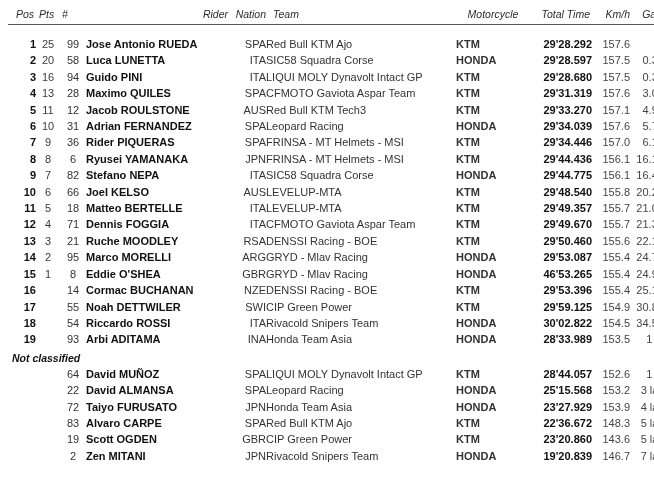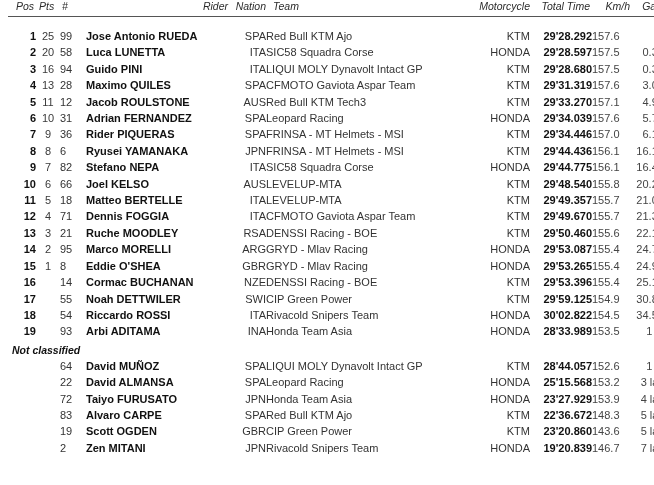--- a/index.html
+++ b/index.html
@@ -13,21 +13,21 @@
     overflow: hidden;
     font-family: "Liberation Sans", "DejaVu Sans", sans-serif;
     color: #1a1a1a;
     -webkit-font-smoothing: antialiased;
   }
 
   .results {
     position: relative;
     width: 654px;
     box-sizing: border-box;
-    padding: 0 8px;
+    padding: 8px 8px;
   }
 
   table.grid {
     width: 100%;
     border-collapse: collapse;
     table-layout: fixed;
   }
 
   
   col.c-pos    { width: 28px; }
@@ -54,21 +54,21 @@
   thead tr.head-row th {
     border-bottom: 1.3px solid #555;
   }
 
   th.h-pos   { text-align: left;  padding-left: 8px; }
   th.h-pts   { text-align: left;  padding-left: 3px;}
   th.h-num   { text-align: left;  padding-left: 2px;}
   th.h-rider { text-align: right;  padding-left: 6px;}
   th.h-nation{ text-align: right; }
   th.h-team  { text-align: left;  padding-left: 7px;}
-  th.h-bike  { text-align: right; }
+  th.h-bike  { }
   th.h-time  { text-align: right; padding-right: 2px;}
   th.h-speed { text-align: right; }
   th.h-gap   { text-align: right; padding-right: 8px;}
 
   
   tr.spacer td { height: 11px; padding: 0; border: none; }
 
   
   tbody tr.row td {
     font-size: 11px;
@@ -86,21 +86,21 @@
     padding-right: 2px;
     color: #111;
   }
   td.pts {
     text-align: center;
     font-size: 7.6px;
     color: #3a3a3a;
     padding-right: 2px;
   }
   td.num {
-    text-align: left;
+    text-align: center;
     font-size: 11px;
     color: #333;
     padding-right: 0;
   }
   td.rider {
     text-align: left;
     padding-left: 6px;
     font-weight: bold;
     font-size: 11px;
     color: #111;
@@ -113,33 +113,34 @@
     color: #333;
   }
   td.team {
     text-align: left;
     padding-left: 7px;
     font-size: 11px;
     color: #333;
     overflow: hidden;
   }
   td.bike {
-    text-align: right;
+    text-align: left;
     font-size: 11px;
     color: #333;
+    font-weight: bold;
   }
   td.time {
     text-align: right;
     font-weight: bold;
     font-size: 11px;
     color: #111;
     padding-right: 2px;
   }
   td.speed {
-    text-align: left;
+    text-align: right;
     font-size: 11px;
     color: #444;
   }
   td.gap {
     text-align: right;
     font-size: 11px;
     color: #444;
     padding-right: 8px;
   }
 
@@ -362,21 +363,21 @@
           <td class="gap">24.795</td>
         </tr>
         <tr class="row">
           <td class="pos">15</td>
           <td class="pts">1</td>
           <td class="num">8</td>
           <td class="rider">Eddie O'SHEA</td>
           <td class="nation">GBR</td>
           <td class="team">GRYD - Mlav Racing</td>
           <td class="bike">HONDA</td>
-          <td class="time">29'53.265</td>
+          <td class="time">46'53.265</td>
           <td class="speed">155.4</td>
           <td class="gap">24.973</td>
         </tr>
         <tr class="row">
           <td class="pos">16</td>
           <td class="pts"></td>
           <td class="num">14</td>
           <td class="rider">Cormac BUCHANAN</td>
           <td class="nation">NZE</td>
           <td class="team">DENSSI Racing - BOE</td>

